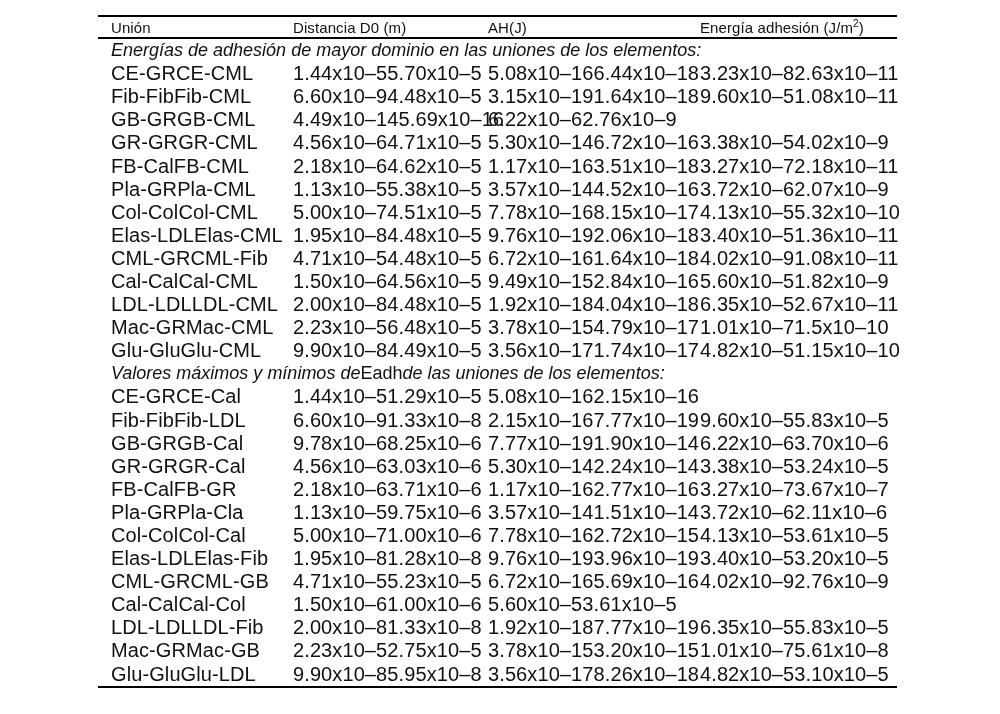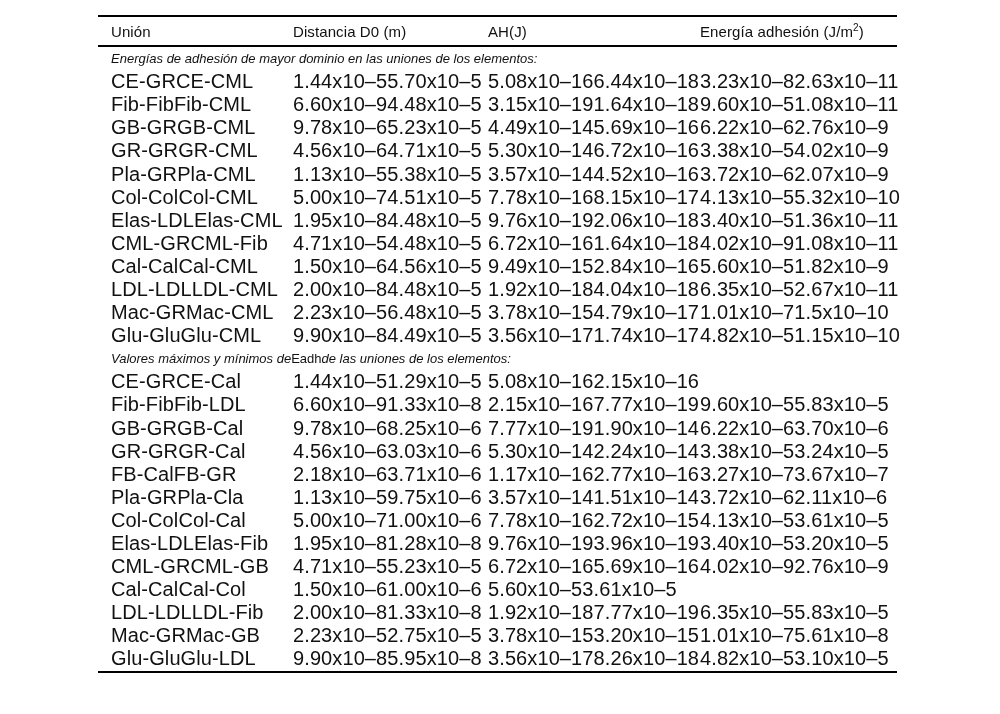--- a/index.html
+++ b/index.html
@@ -24,33 +24,33 @@
     width: 100%;
   }
   .grid-row {
     display: grid;
     grid-template-columns: 182px 195px 212px 197px;
     padding-left: 13px;
     align-items: center;
     box-sizing: border-box;
   }
   .header-row {
-    height: 28px;
+    height: 20px;
     font-size: 15px;
   }
   .row {
     height: 23.1px;
     font-size: 20px;
   }
   .section-row {
     height: 23.1px;
     display: flex;
     align-items: center;
     padding-left: 13px;
-    font-size: 13px;
+    font-size: 18px;
     box-sizing: border-box;
   }
   .italic { font-style: italic; }
   .upright { font-style: normal; }
   .cell {
     white-space: nowrap;
     overflow: visible;
     letter-spacing: 0.1px;
   }
   sup.unit-sup {
@@ -84,31 +84,36 @@
         <span class="cell">3.23x10–82.63x10–11</span>
       </div>
       <div class="grid-row row">
         <span class="cell">Fib-FibFib-CML</span>
         <span class="cell">6.60x10–94.48x10–5</span>
         <span class="cell">3.15x10–191.64x10–18</span>
         <span class="cell">9.60x10–51.08x10–11</span>
       </div>
       <div class="grid-row row">
         <span class="cell">GB-GRGB-CML</span>
-        <span class="cell">9.78x10–65.23x10–5</span>
         <span class="cell">4.49x10–145.69x10–16</span>
         <span class="cell">6.22x10–62.76x10–9</span>
       </div>
       <div class="grid-row row">
         <span class="cell">GR-GRGR-CML</span>
         <span class="cell">4.56x10–64.71x10–5</span>
         <span class="cell">5.30x10–146.72x10–16</span>
         <span class="cell">3.38x10–54.02x10–9</span>
       </div>
       <div class="grid-row row">
+        <span class="cell">FB-CalFB-CML</span>
+        <span class="cell">2.18x10–64.62x10–5</span>
+        <span class="cell">1.17x10–163.51x10–18</span>
+        <span class="cell">3.27x10–72.18x10–11</span>
+      </div>
+      <div class="grid-row row">
         <span class="cell">Pla-GRPla-CML</span>
         <span class="cell">1.13x10–55.38x10–5</span>
         <span class="cell">3.57x10–144.52x10–16</span>
         <span class="cell">3.72x10–62.07x10–9</span>
       </div>
       <div class="grid-row row">
         <span class="cell">Col-ColCol-CML</span>
         <span class="cell">5.00x10–74.51x10–5</span>
         <span class="cell">7.78x10–168.15x10–17</span>
         <span class="cell">4.13x10–55.32x10–10</span>

